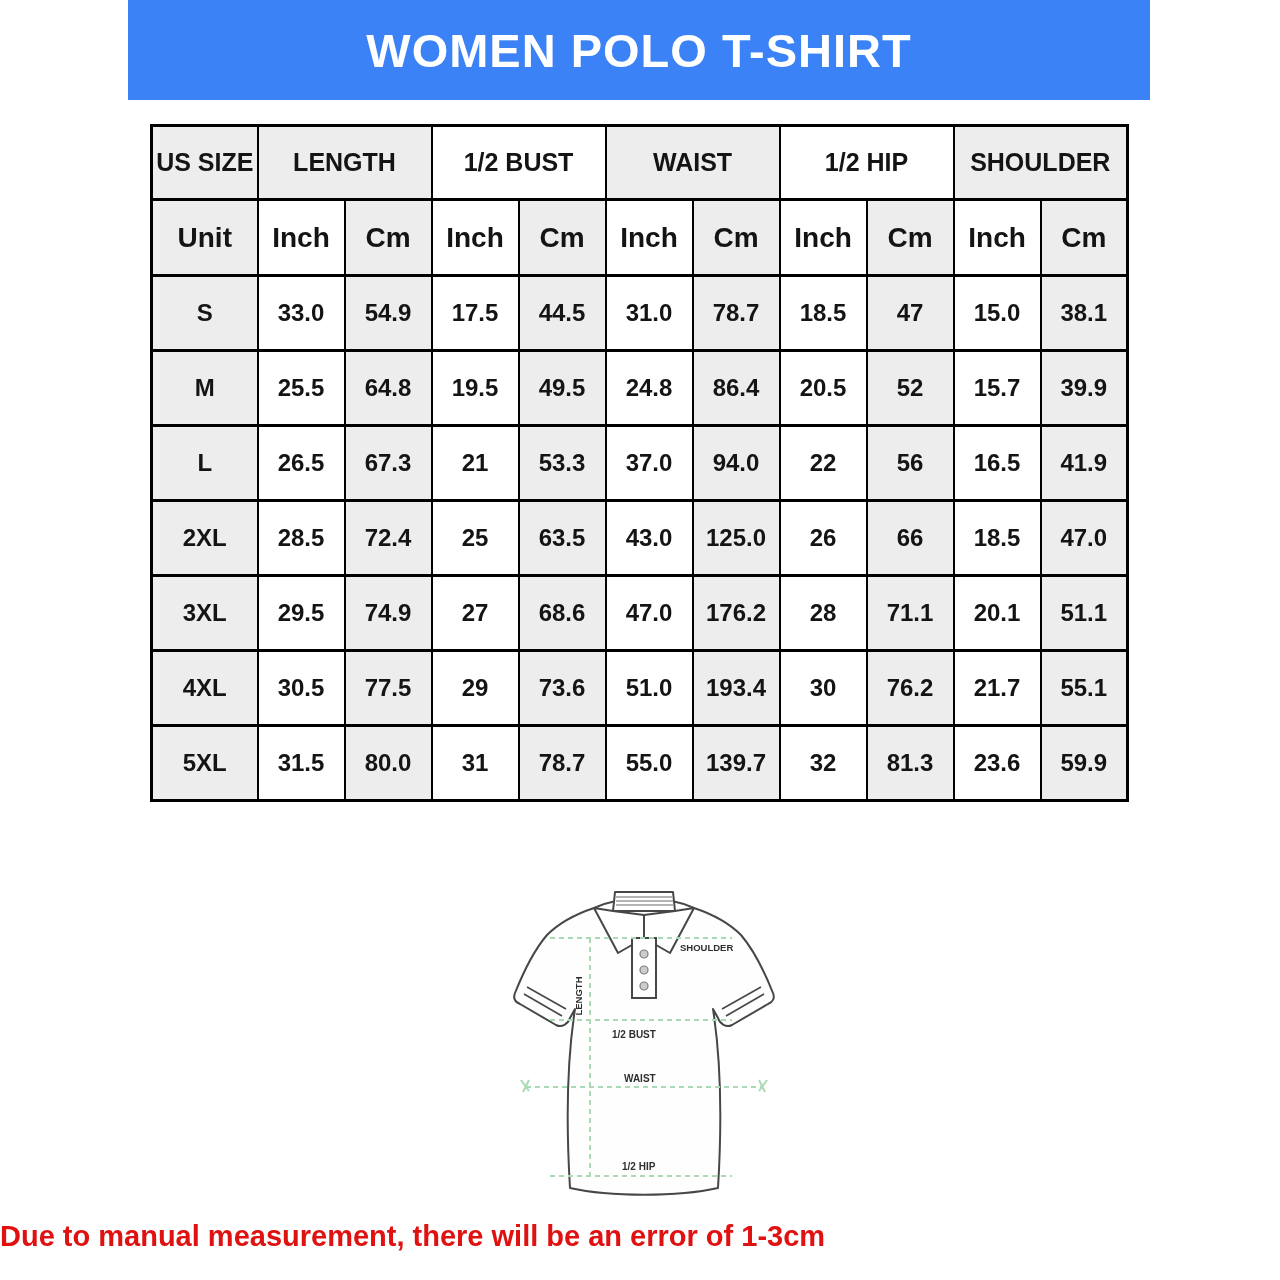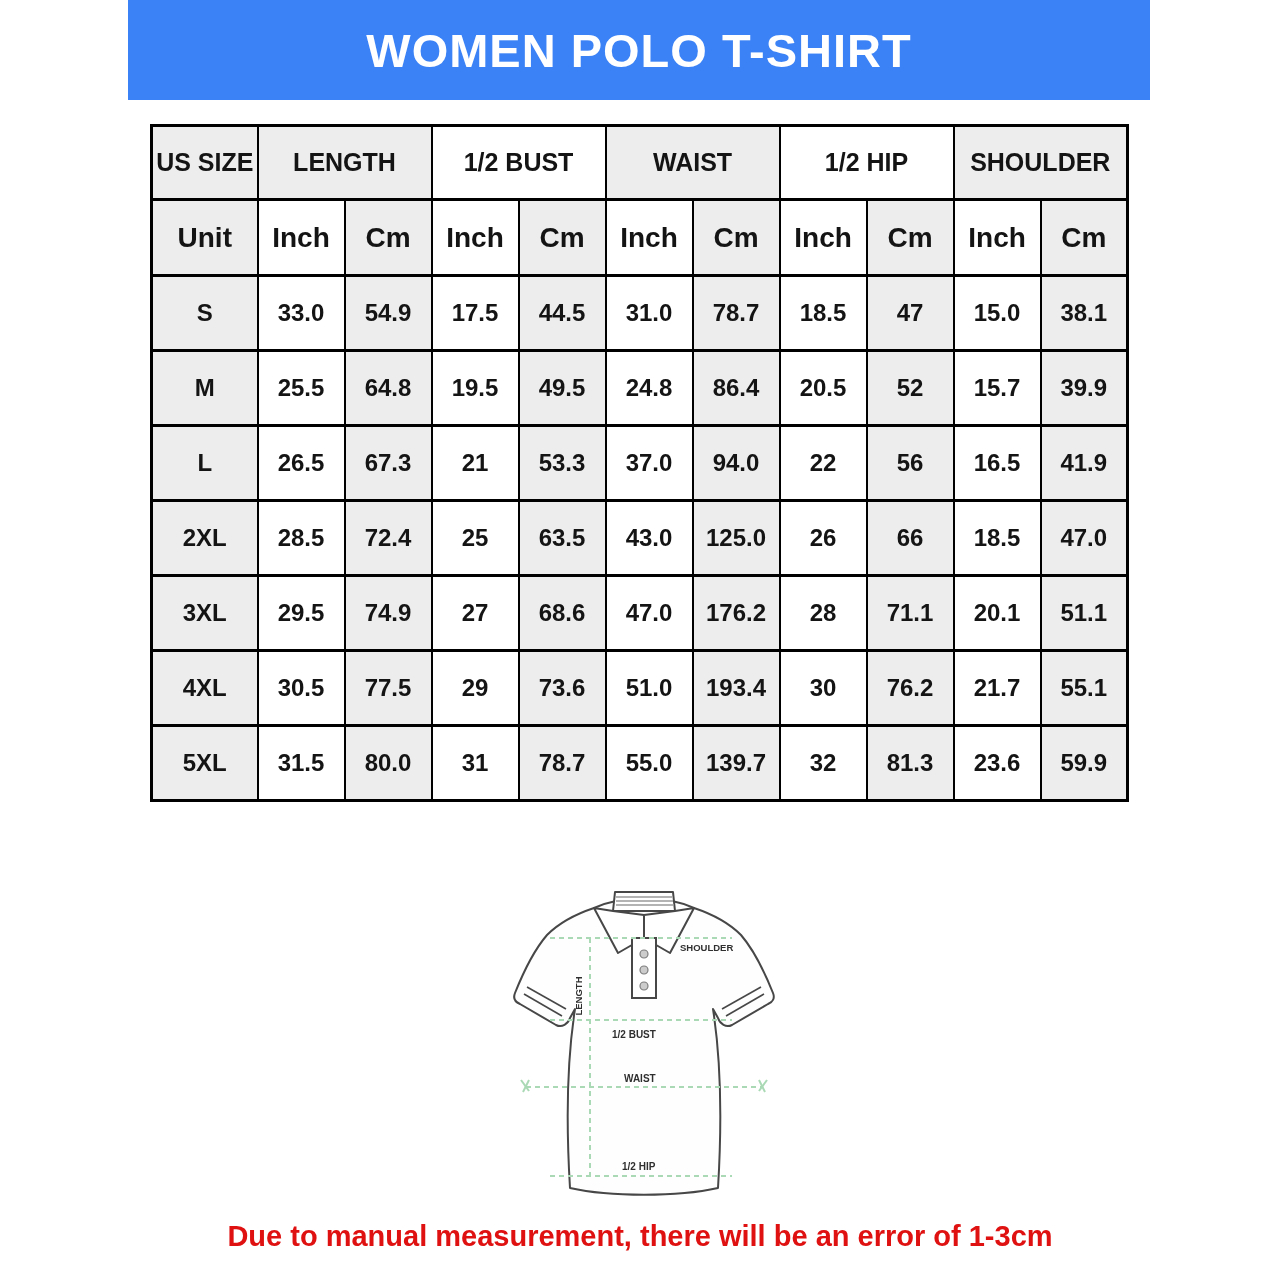--- a/index.html
+++ b/index.html
@@ -70,21 +70,21 @@
     position: absolute;
     left: 498px; top: 886px;
     width: 292px; height: 324px;
   }
 
   
   .note {
     position: absolute;
     left: 0; top: 1220px;
     width: 1280px;
-    text-align: center;
+    text-align: left;
     color: #df1111;
     font-size: 29px;
     font-weight: bold;
   }
 
   svg text {
     font-family: "Liberation Sans", sans-serif;
     font-weight: bold;
     fill: #2f2f2f;
   }

